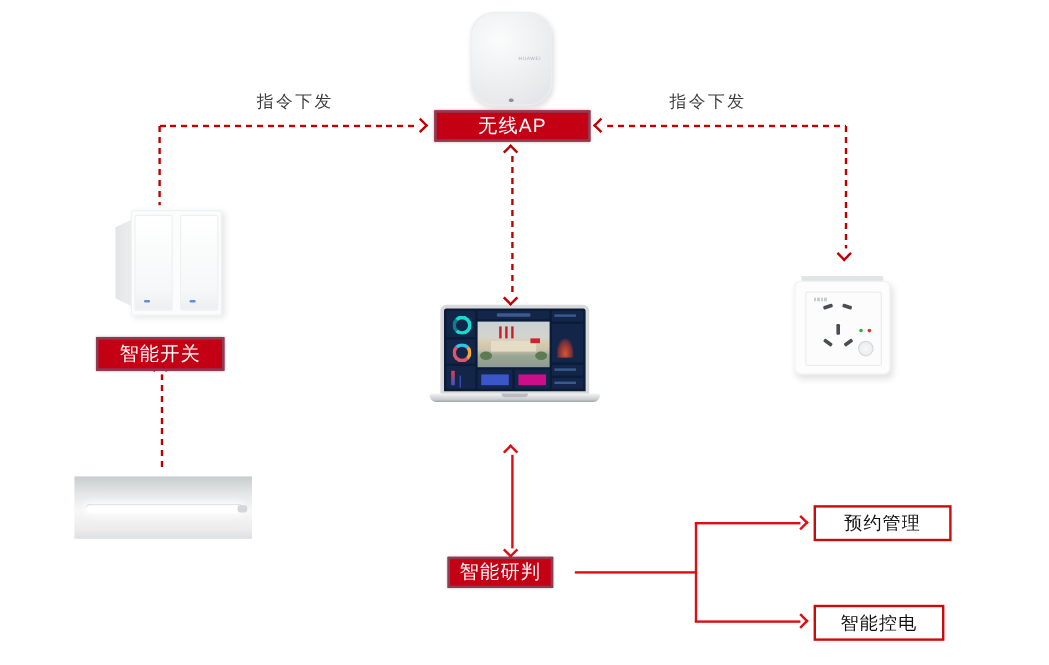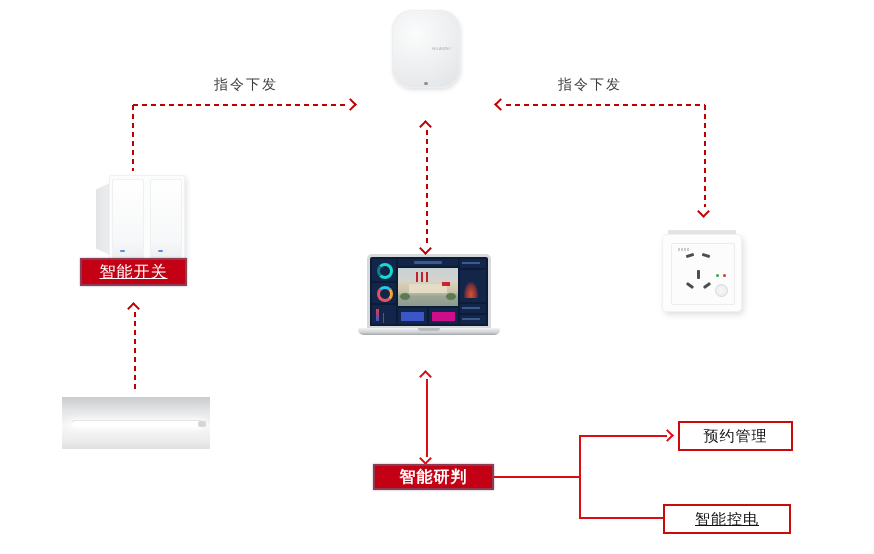--- a/index.html
+++ b/index.html
@@ -223,19 +223,20 @@
   <div class="chev solid u" style="left:421px;top:372px;"></div>
   <div class="chev solid d" style="left:421px;top:454px;"></div>
 
   <div class="hsolid" style="left:479px;top:476px;width:101px;"></div>
   <div class="vsolid" style="left:579px;top:436px;height:82px;"></div>
   <div class="hsolid" style="left:579px;top:435px;width:88px;"></div>
   <div class="chev solid r" style="left:663px;top:431px;"></div>
   <div class="hsolid" style="left:579px;top:517px;width:88px;"></div>
   <div class="chev solid r" style="left:663px;top:513px;"></div>
 
-  <div class="rbox" style="left:80px;top:258px;width:107px;height:28px;text-decoration:underline;">智能开关</div>
-  <div class="rbox" style="left:373px;top:464px;width:121px;height:26px;font-weight:bold;">智能研判</div>
+  <div class="rbox" style="left:362px;top:92px;width:130px;height:26px;">无线AP</div>
+  <div class="rbox" style="left:80px;top:281px;width:107px;height:28px;">智能开关</div>
+  <div class="rbox" style="left:373px;top:464px;width:88px;height:26px;">智能研判</div>
 
   <div class="wbox" style="left:678px;top:421px;width:115px;height:30px;">预约管理</div>
-  <div class="wbox" style="left:663px;top:504px;width:128px;height:30px;text-decoration:underline;">智能控电</div>
+  <div class="wbox" style="left:678px;top:504px;width:109px;height:30px;">智能控电</div>
 
 </div>
 
 </body></html>

